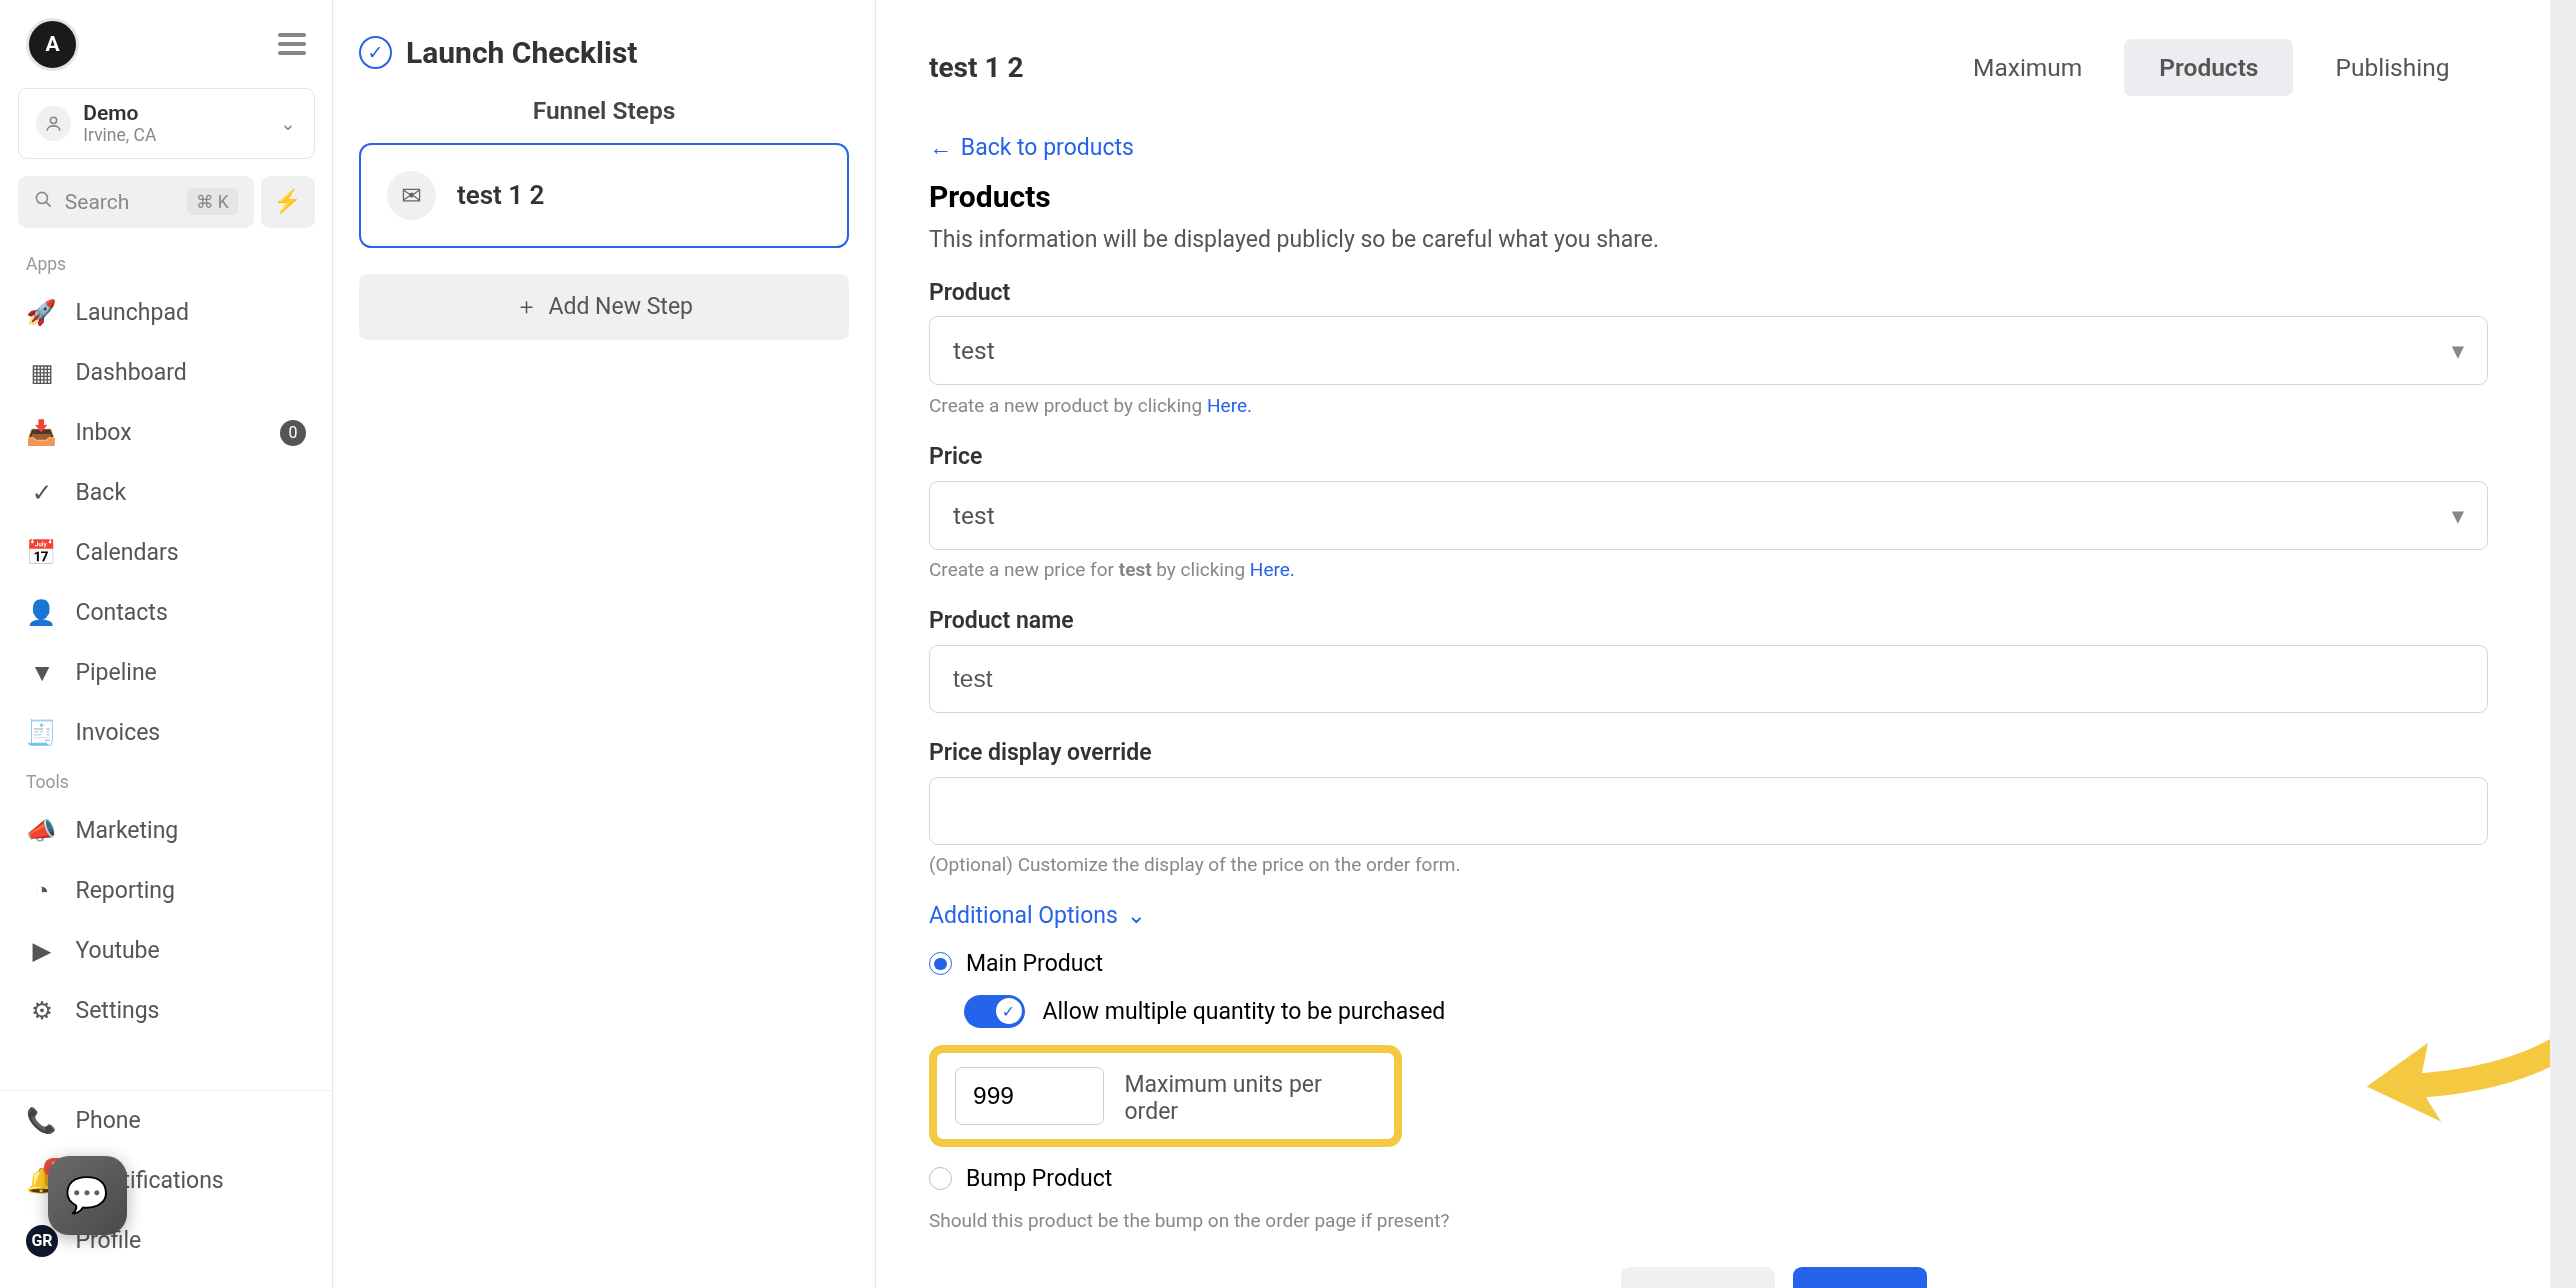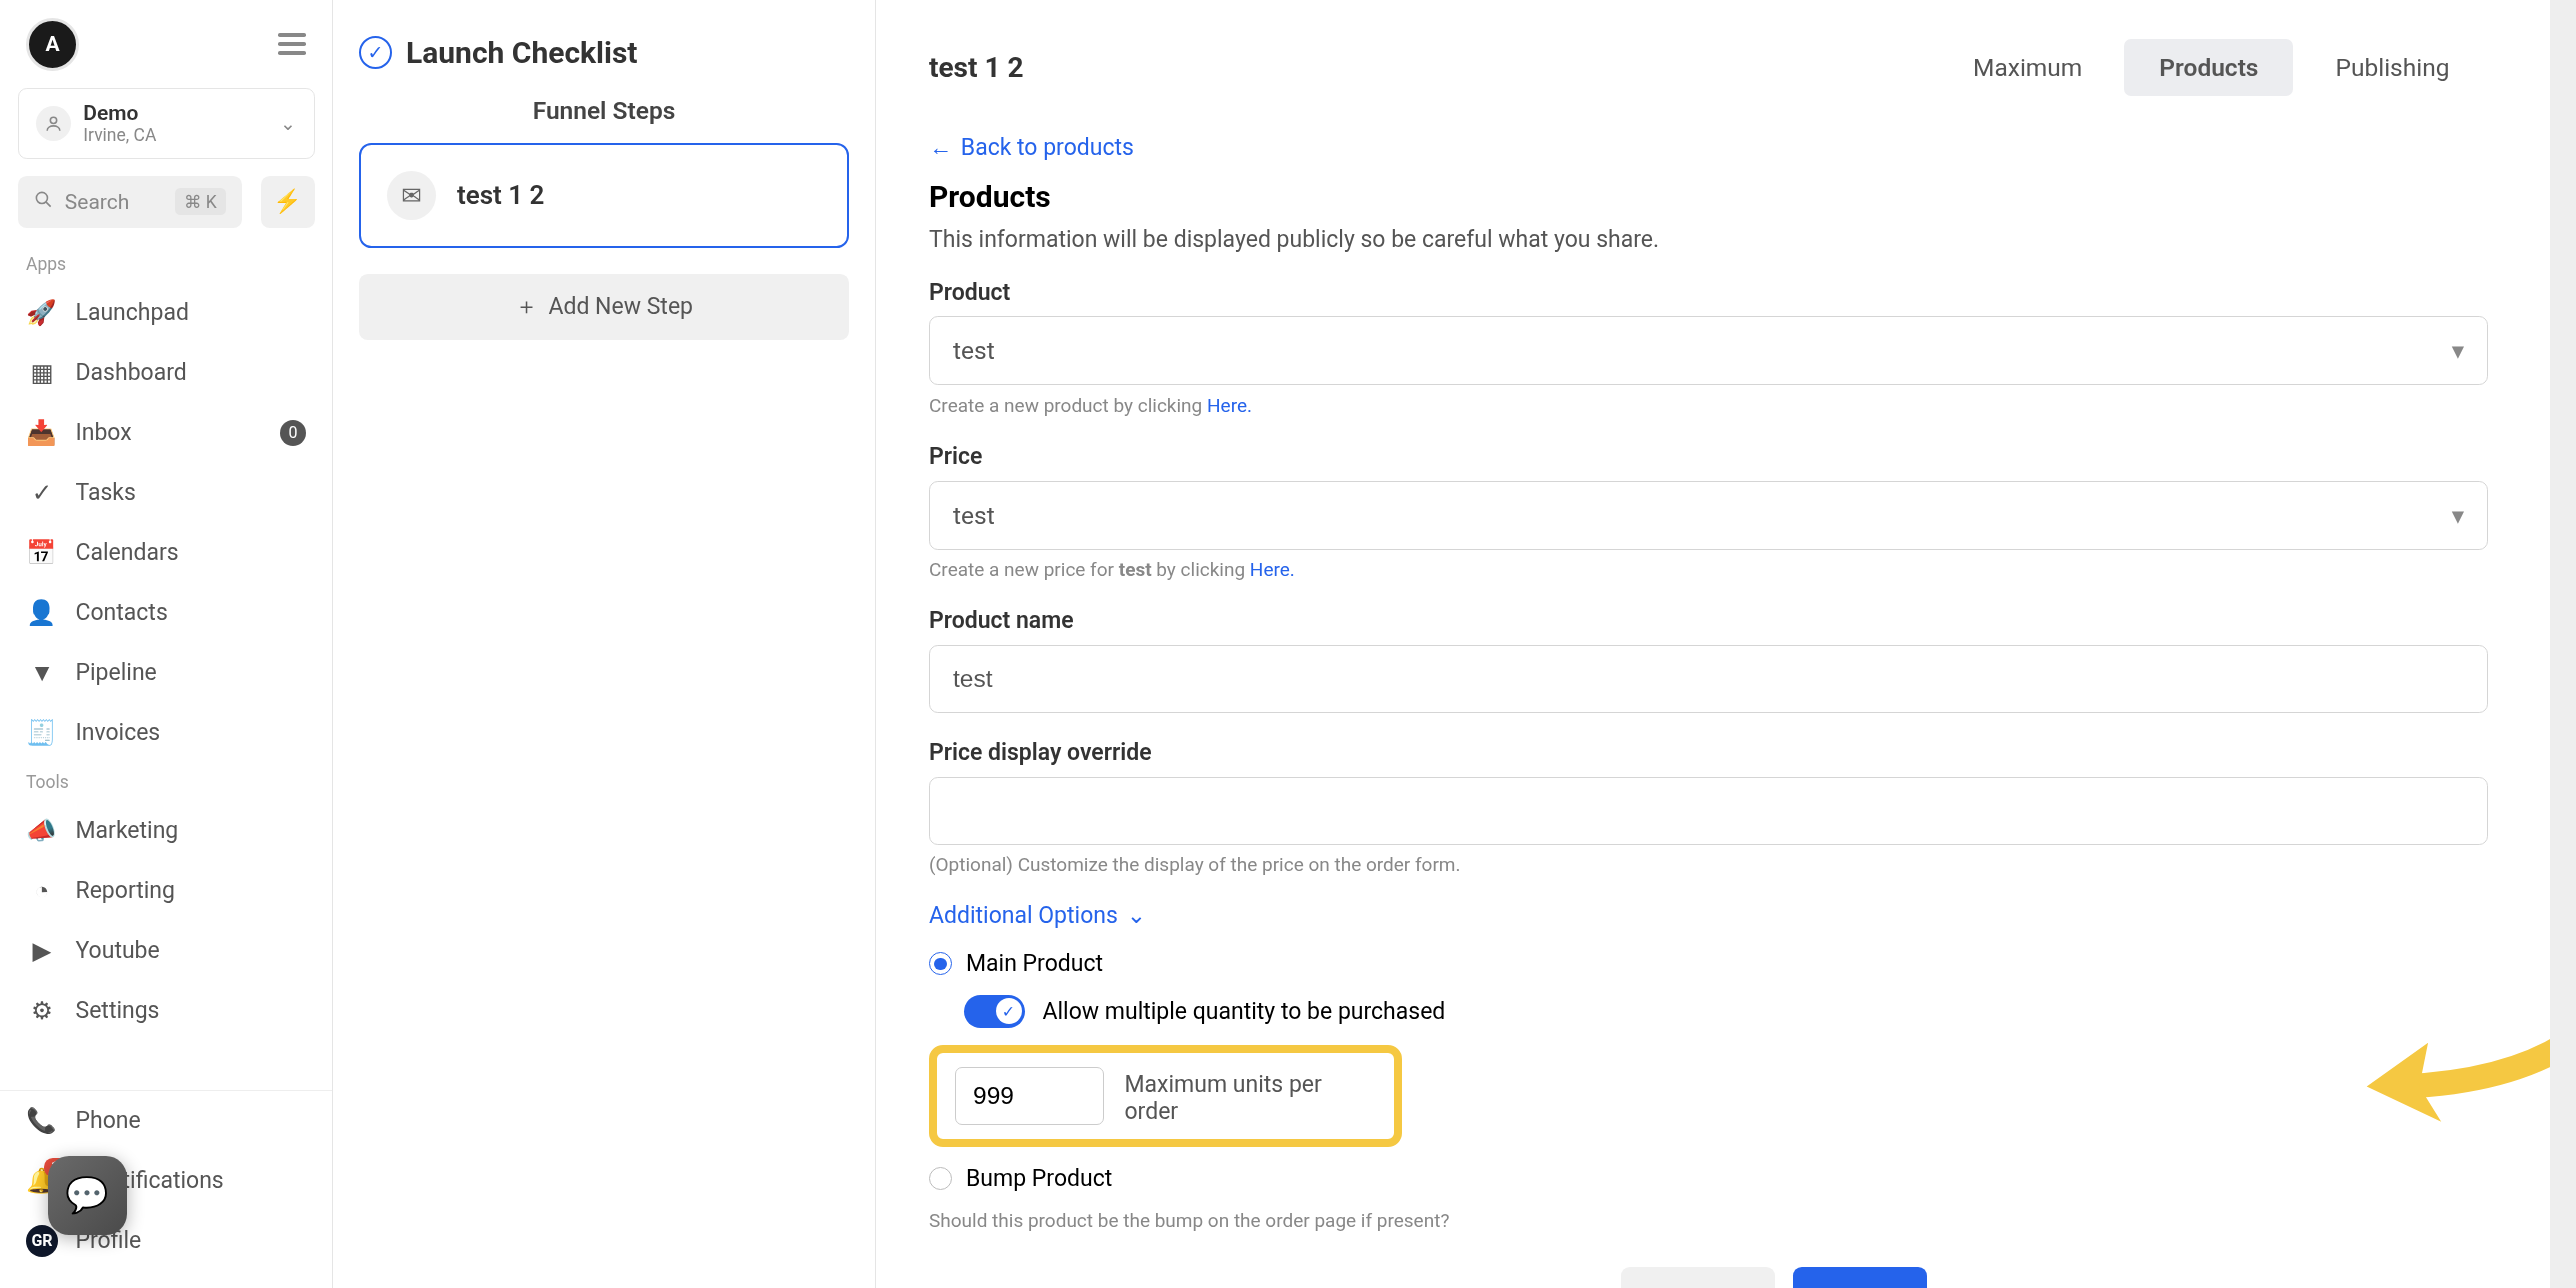--- a/index.html
+++ b/index.html
@@ -77,21 +77,21 @@
   align-items: center;
   justify-content: center;
   color: #888;
 }
 .account-switcher .info { flex: 1; }
 .account-switcher .name { font-size: 21px; font-weight: 600; color: #333; }
 .account-switcher .loc { font-size: 17.5px; color: #888; }
 .account-switcher .chev { color: #888; font-size: 19px; }
 .search-row {
   display: flex;
-  gap: 19px;
+  gap: 7px;
   margin: 0 17.5px 17.5px 17.5px;
 }
 .search-box {
   flex: 1;
   background: #f0f0f0;
   border-radius: 8.8px;
   padding: 12.3px 16px;
   display: flex;
   align-items: center;
   gap: 12.3px;
@@ -467,21 +467,21 @@
         <span class="ico">▦</span>
         <span>Dashboard</span>
       </div>
       <div class="nav-item">
         <span class="ico">📥</span>
         <span>Inbox</span>
         <span class="badge">0</span>
       </div>
       <div class="nav-item">
         <span class="ico">✓</span>
-        <span>Tasks</span>
+        <span>Back</span>
       </div>
       <div class="nav-item">
         <span class="ico">📅</span>
         <span>Calendars</span>
       </div>
       <div class="nav-item">
         <span class="ico">👤</span>
         <span>Contacts</span>
       </div>
       <div class="nav-item">

